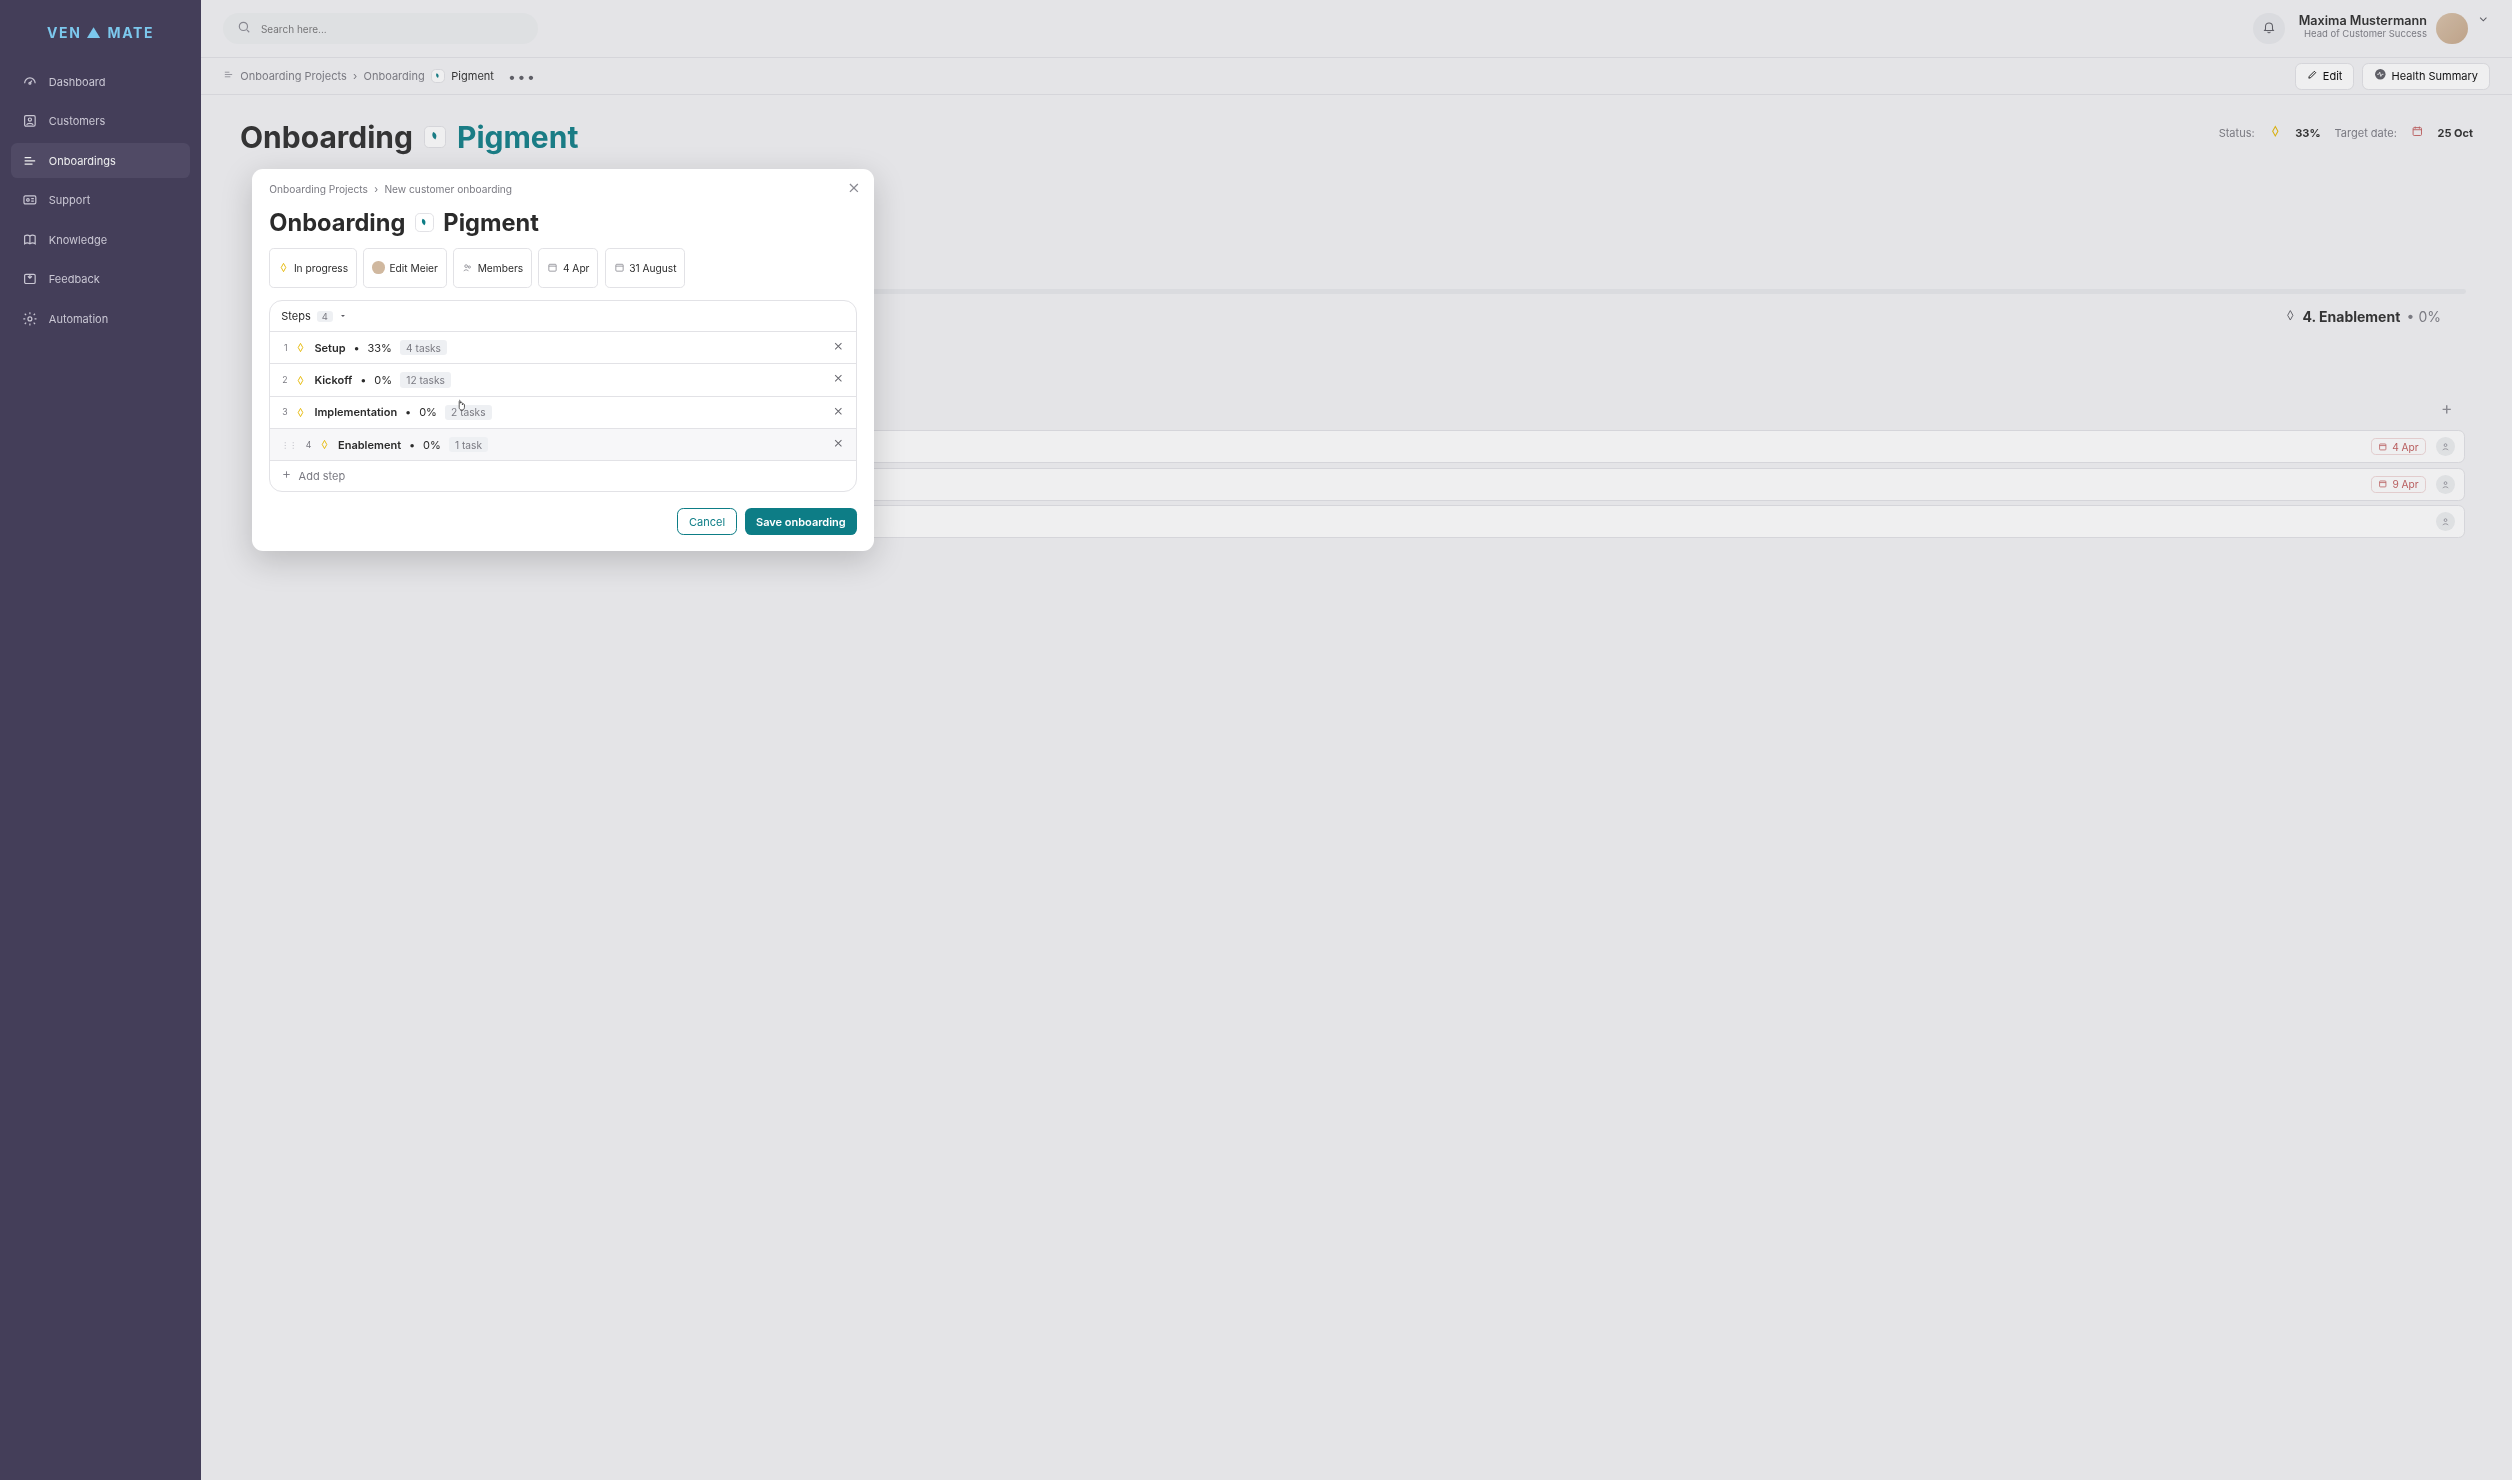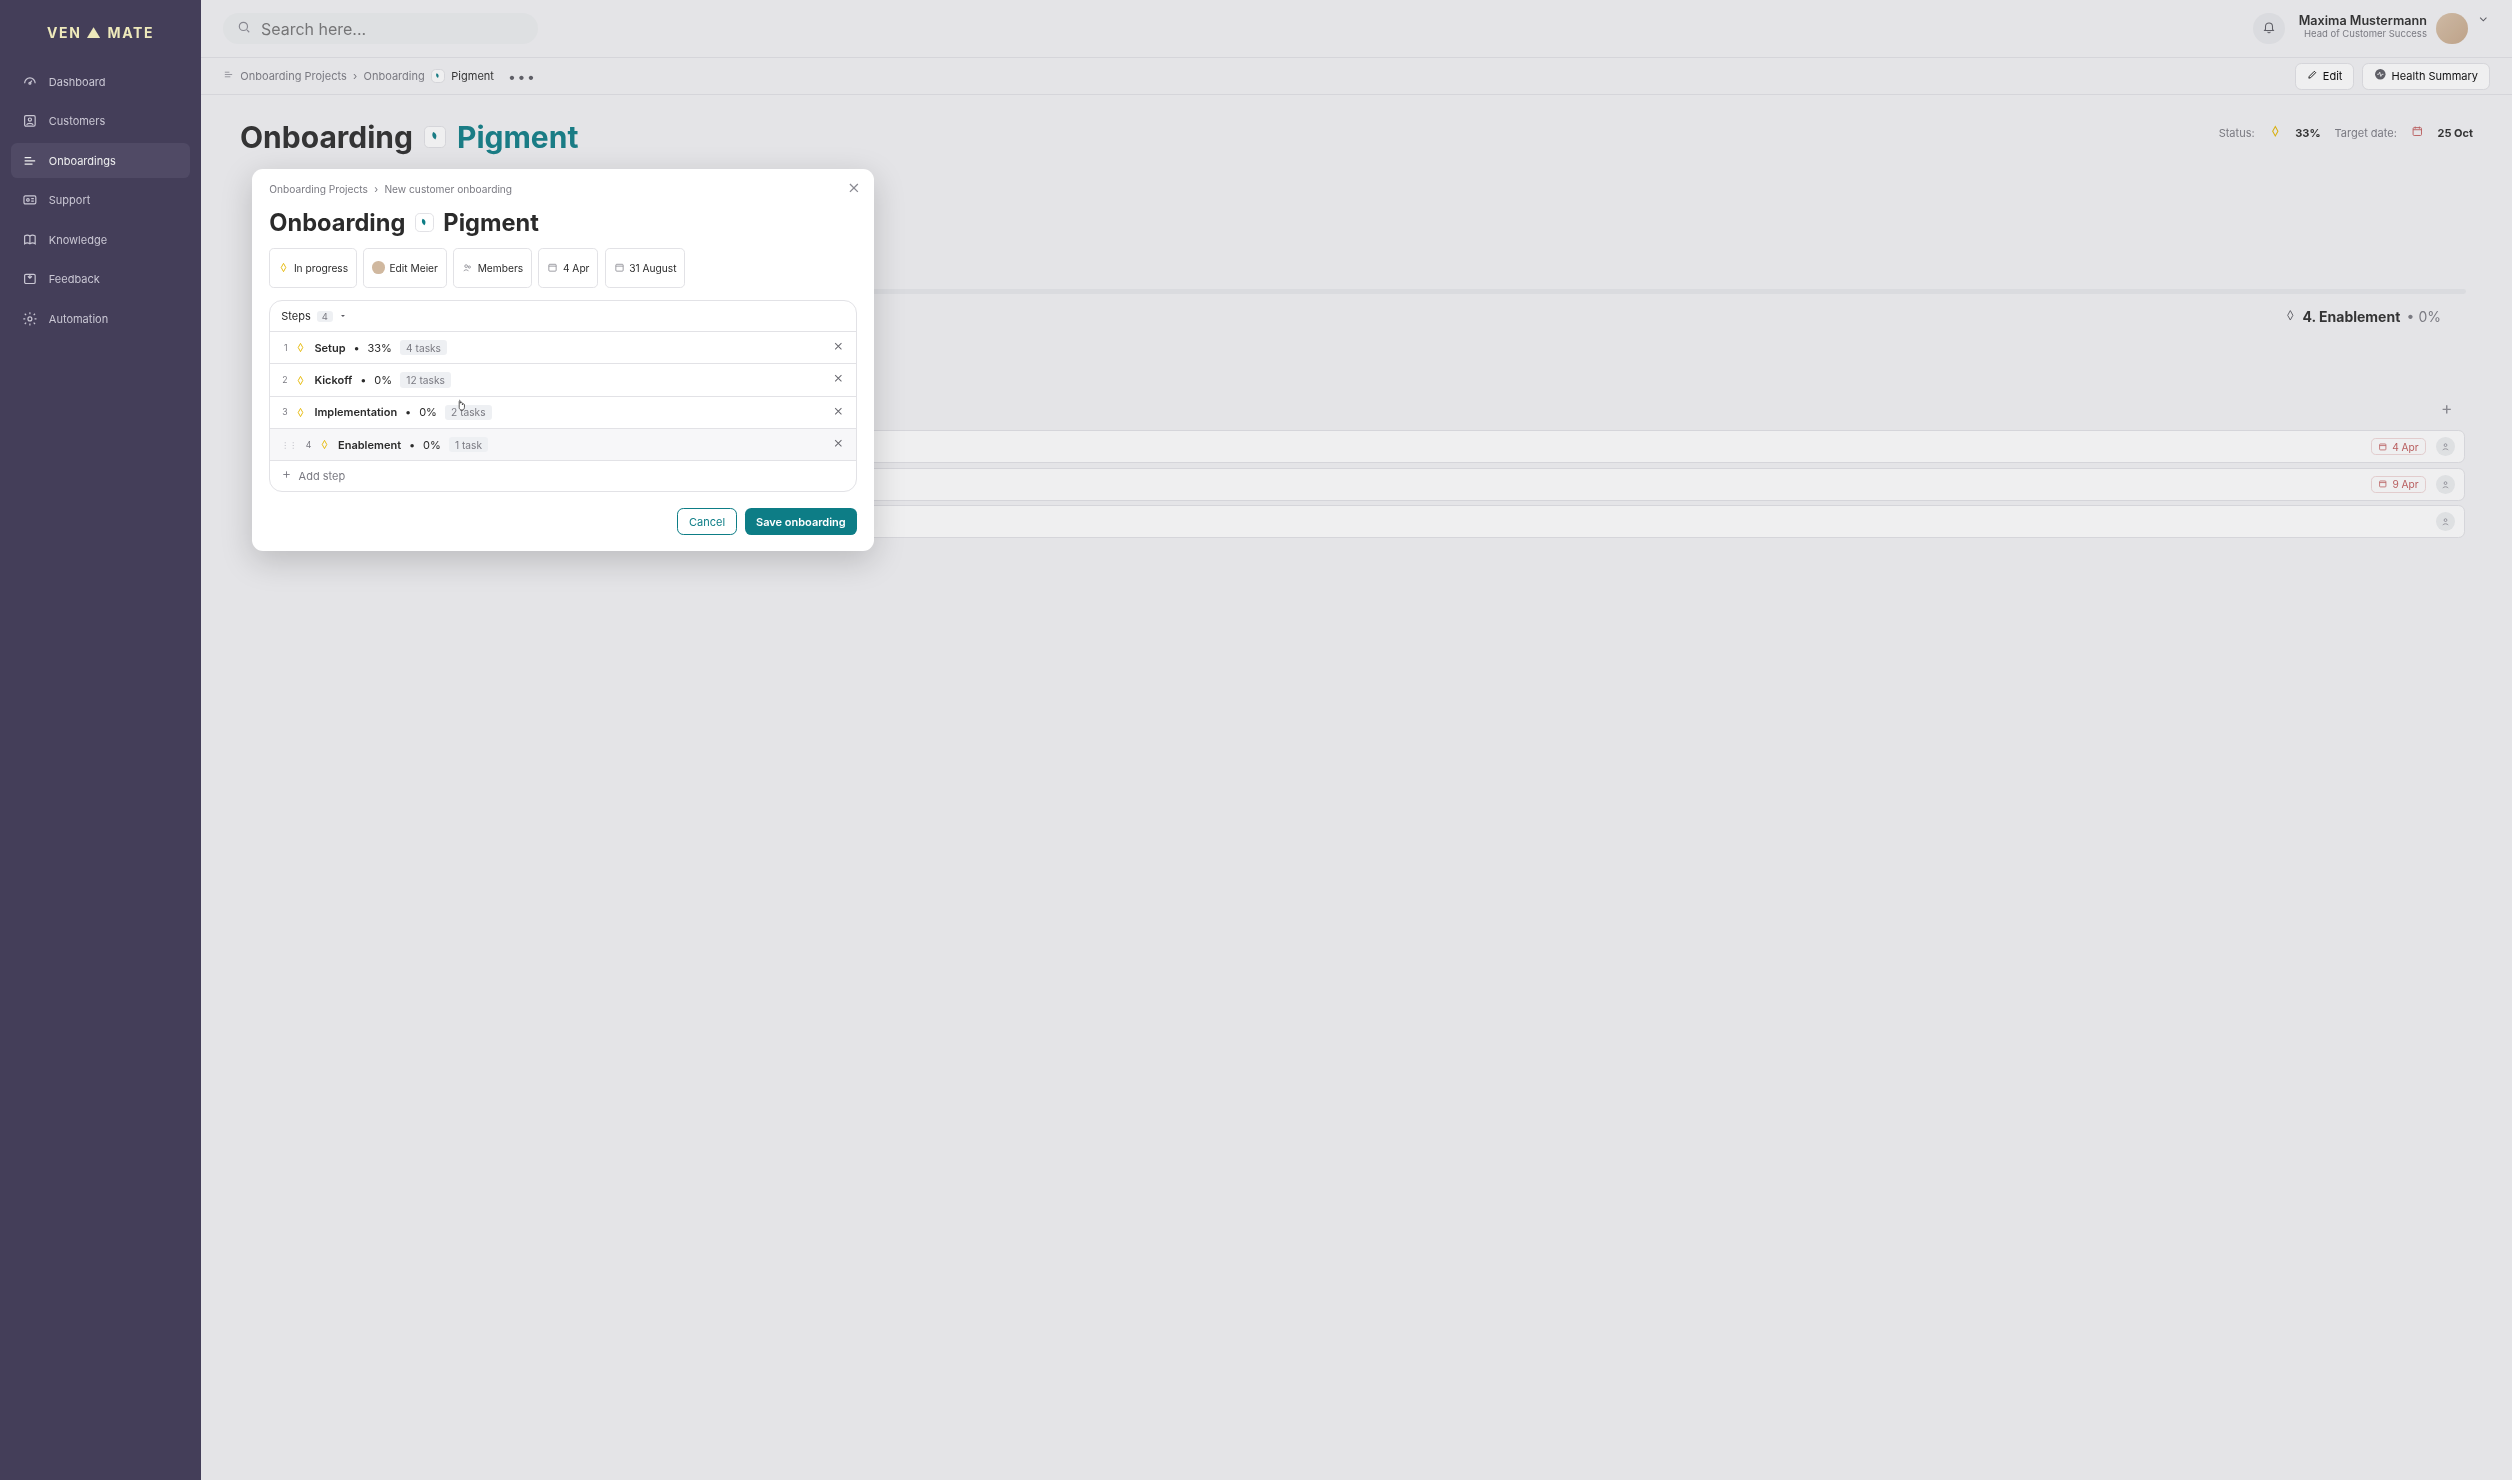--- a/index.html
+++ b/index.html
@@ -13,30 +13,30 @@
     --border:#e2e2e6;
     --gold:#e5b700;
     --chip-bg:#eef0f3;
   }
   *{box-sizing:border-box;font-family:Inter,system-ui,-apple-system,sans-serif}
   body{margin:0;background:var(--page-bg);color:var(--text-dark);font-size:11px;min-height:1481px}
   .app{display:flex;min-height:100vh}
 
   
   .sidebar{width:201px;background:var(--sidebar-bg);padding:15.8px 11px;flex-shrink:0}
-  .logo{color:#fef9c3;font-weight:700;letter-spacing:1.6px;font-size:14px;text-align:center;margin:7.9px 0 23.6px}
+  .logo{color:#7dd3fc;font-weight:700;letter-spacing:1.6px;font-size:14px;text-align:center;margin:7.9px 0 23.6px}
   .nav-item{display:flex;align-items:center;gap:11px;padding:9.5px 11px;color:var(--sidebar-text);border-radius:6.3px;cursor:pointer;margin-bottom:4.7px}
   .nav-item.active{background:var(--sidebar-active);color:#fff}
   .nav-icon{width:15.8px;height:15.8px;display:inline-flex;align-items:center;justify-content:center;flex-shrink:0}
 
   
   .main{flex:1;display:flex;flex-direction:column}
   .topbar{height:57px;display:flex;align-items:center;padding:0 22px;gap:19px}
   .search{flex:0 0 315px;display:flex;align-items:center;gap:7.9px;background:#eceef0;border-radius:17.3px;height:31.5px;padding:0 14px;color:var(--text-muted)}
-  .search input{border:none;background:transparent;outline:none;font-size:16px;width:100%;color:var(--text-dark)}
+  .search input{border:none;background:transparent;outline:none;font-size:10px;width:100%;color:var(--text-dark)}
   .topbar-right{margin-left:auto;display:flex;align-items:center;gap:14px}
   .bell{width:31.5px;height:31.5px;border-radius:50%;background:#e8e9ec;display:flex;align-items:center;justify-content:center}
   .user-block{display:flex;align-items:flex-start;gap:9.5px}
   .user-name{font-weight:600;font-size:12.6px}
   .user-role{font-size:9.5px;color:var(--text-muted);text-align:right}
   .avatar{width:31.5px;height:31.5px;border-radius:50%;background:linear-gradient(135deg,#d9c2a9,#c7a88a)}
 
   
   .crumb-bar{height:38px;border-top:0.8px solid var(--border);border-bottom:0.8px solid var(--border);display:flex;align-items:center;padding:0 22px;gap:6.3px;background:var(--page-bg)}
   .crumb{color:var(--text-muted);font-size:11px}

